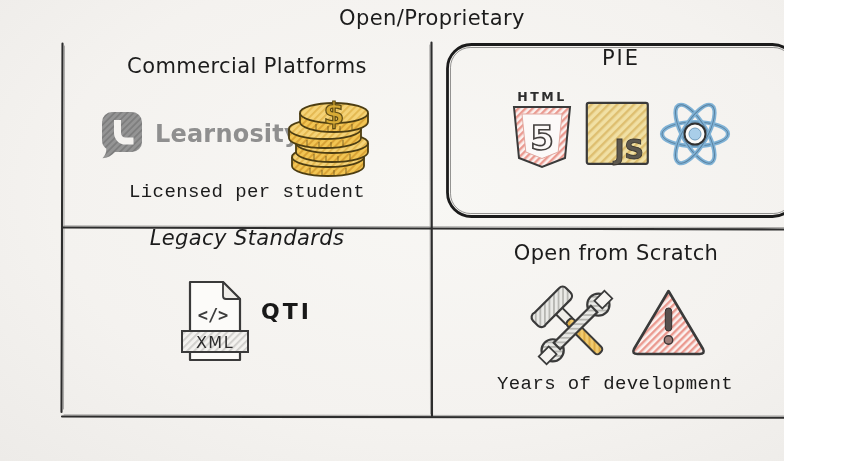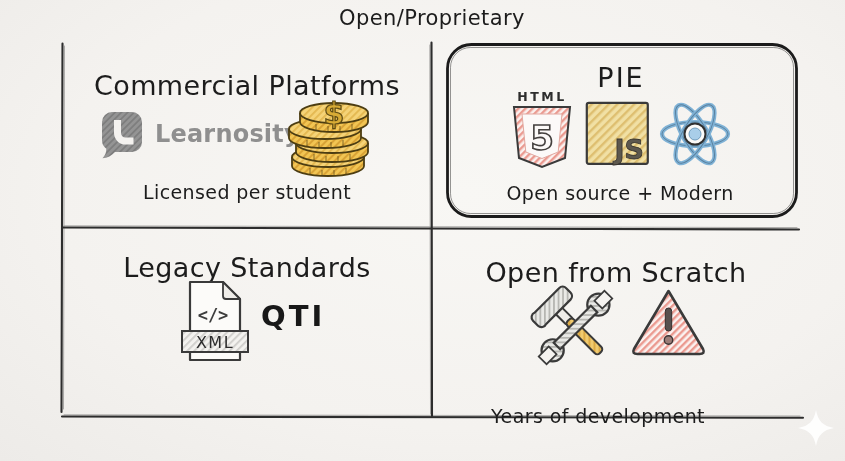--- a/index.html
+++ b/index.html
@@ -1,31 +1,31 @@
 <!DOCTYPE html>
 <html><head>
 <meta charset="utf-8">
 <style>
   html,body{margin:0;padding:0;}
   body{font-family:"DejaVu Sans","Liberation Sans",sans-serif;}
   .stage{
-    position:relative;width:845px;height:461px;overflow:hidden;
+    position:relative;width:784px;height:461px;overflow:hidden;
     background:radial-gradient(ellipse at 55% 42%, #f8f7f4 0%, #f4f2ef 62%, #edebe8 100%);
     color:#1e1e1e;
   }
   svg{display:block;}
   .layer{position:absolute;left:0;top:0;z-index:1;}
   .lbl{position:absolute;z-index:2;white-space:nowrap;transform:translateX(-50%);color:#1c1c1c;letter-spacing:.4px;}
   .axis{font-size:21px;}
-  .h{font-size:27px;margin-top:16px;}
-  .cap{font-size:19px;}
+  .h{font-size:21px;}
+  .cap{font-size:19px;font-family:Liberation Mono, monospace;}
   .ico{position:absolute;z-index:2;}
   .brand{position:absolute;z-index:2;display:flex;align-items:center;gap:9px;}
   .brandword{font-size:24px;font-weight:700;color:#8f8f8f;letter-spacing:.2px;}
-  .qti{position:absolute;z-index:2;font-size:29px;font-weight:700;letter-spacing:3px;color:#181818;}
+  .qti{position:absolute;z-index:2;font-size:22px;font-weight:700;letter-spacing:3px;color:#181818;}
 </style>
 </head>
 <body>
 
 <div class="stage">
 
   <svg class="layer" width="845" height="461" viewBox="0 0 845 461">
     <defs>
       <pattern id="hRed" width="5" height="5" patternUnits="userSpaceOnUse" patternTransform="rotate(45)">
         <rect width="5" height="5" fill="#fbf1ef"></rect>
@@ -138,23 +138,22 @@
       <ellipse cx="37" cy="35" rx="33" ry="12" stroke="#44637c" stroke-width="0.9" opacity="0.65"></ellipse>
       <ellipse cx="37" cy="35" rx="33" ry="12" stroke="#7fb2d6" stroke-width="4.2" transform="rotate(60 37 35)"></ellipse>
       <ellipse cx="37" cy="35" rx="33" ry="12" stroke="#44637c" stroke-width="0.9" opacity="0.65" transform="rotate(60 37 35)"></ellipse>
       <ellipse cx="37" cy="35" rx="33" ry="12" stroke="#7fb2d6" stroke-width="4.2" transform="rotate(120 37 35)"></ellipse>
       <ellipse cx="37" cy="35" rx="33" ry="12" stroke="#44637c" stroke-width="0.9" opacity="0.65" transform="rotate(120 37 35)"></ellipse>
     </g>
     <circle cx="37" cy="35" r="10.5" fill="#fbfaf8" stroke="#303030" stroke-width="2"></circle>
     <circle cx="37" cy="35" r="6" fill="#a9cee9" stroke="#6f9cbd" stroke-width="1"></circle>
   </svg>
 
-  <div class="lbl cap" style="left:620px;top:182px;">Open source + Modern</div>
 
-  <div class="lbl h" style="left:247px;top:236px;">Legacy Standards</div>
+  <div class="lbl h" style="left:247px;top:226px;font-style:italic;">Legacy Standards</div>
 
   <svg class="ico" style="left:180px;top:279px;" width="70" height="90" viewBox="0 0 70 90">
     <path d="M10,3 h33 l17,17 v61 h-50 z" fill="#fcfbf9" stroke="#3a3a3a" stroke-width="2.2" stroke-linejoin="round"></path>
     <path d="M43,3 v14 a3,3 0 0 0 3,3 h14 z" fill="#efede9" stroke="#3a3a3a" stroke-width="1.8" stroke-linejoin="round"></path>
     <text x="33" y="42" text-anchor="middle" font-size="17" font-weight="700" fill="#3d3d3d" font-family="DejaVu Sans Mono, monospace">&lt;/&gt;</text>
     <rect x="2" y="52" width="66" height="21" fill="url(#hBanner)" stroke="#3a3a3a" stroke-width="2"></rect>
     <text x="35" y="68.5" text-anchor="middle" font-size="16" letter-spacing="1.5" fill="#2c2c2c">XML</text>
   </svg>
 
   <div class="qti" style="left:261px;top:299px;">QTI</div>
@@ -178,19 +177,19 @@
       <rect x="43.5" y="21" width="9" height="52" fill="url(#hMetal)" stroke-width="2.2"></rect>
     </g>
   </svg>
 
   <svg class="ico" style="left:629px;top:284px;" width="79" height="75" viewBox="0 0 79 75">
     <path d="M39.5,7 L74,65 Q76.5,70 70.5,70 L8.5,70 Q2.5,70 5,65 Z" fill="url(#hRed)" stroke="#3a3a3a" stroke-width="2.6" stroke-linejoin="round"></path>
     <rect x="36.3" y="24" width="6.4" height="23" rx="3.2" fill="#57504e" stroke="#332f2e" stroke-width="1"></rect>
     <circle cx="39.5" cy="56" r="4.2" fill="#9b7d78" stroke="#3a3434" stroke-width="1.4"></circle>
   </svg>
 
-  <div class="lbl cap" style="left:598px;top:373px;margin-top:32px;">Years of development</div>
+  <div class="lbl cap" style="left:615px;top:373px;">Years of development</div>
 
   <svg class="ico" style="left:797px;top:409px;" width="38" height="38" viewBox="0 0 38 38">
     <path d="M19,1 C21,12 26,17 37,19 C26,21 21,26 19,37 C17,26 12,21 1,19 C12,17 17,12 19,1 Z" fill="#ffffff" opacity="0.9"></path>
   </svg>
 
 </div>
 
 </body></html>

